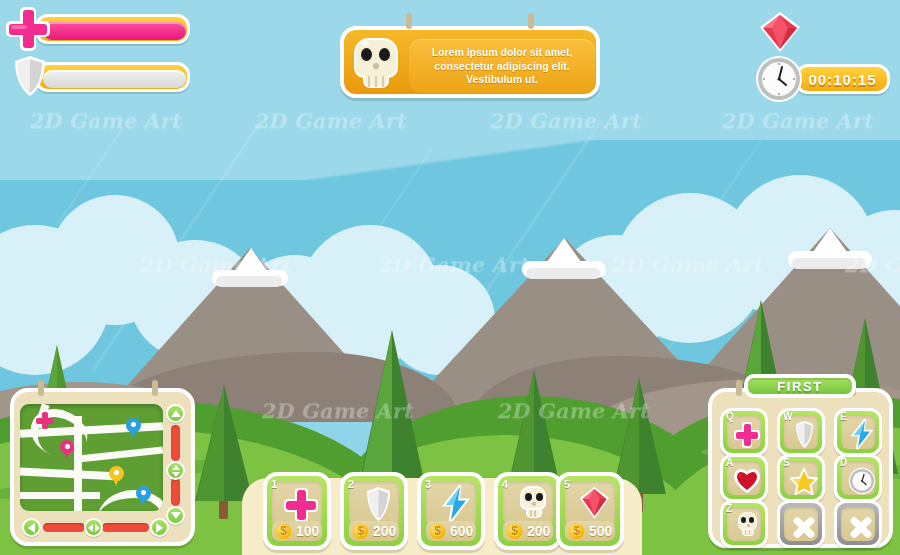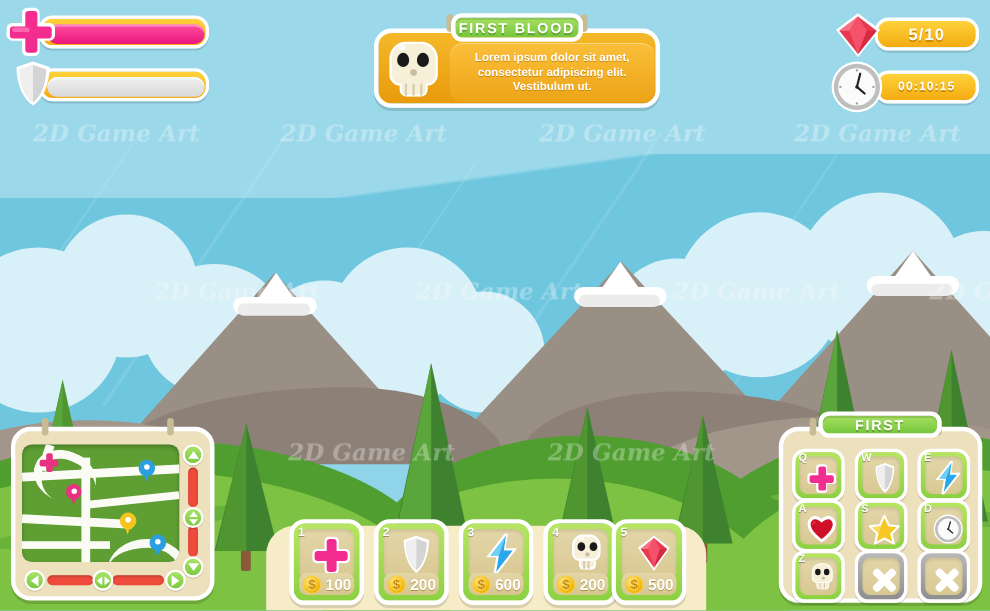--- a/index.html
+++ b/index.html
@@ -327,39 +327,33 @@
       <div style="position:absolute;left:13px;top:42px;width:26px;height:12px;background:#f7f0d8;border-radius:0 0 7px 7px;border:2px solid #fff;border-top:none;"></div>
       <div style="position:absolute;left:18px;top:42px;width:2px;height:11px;background:#d8ccac;"></div>
       <div style="position:absolute;left:25px;top:42px;width:2px;height:11px;background:#d8ccac;"></div>
       <div style="position:absolute;left:32px;top:42px;width:2px;height:11px;background:#d8ccac;"></div>
       <div style="position:absolute;left:12px;top:7px;width:7px;height:5px;background:rgba(255,255,255,.75);border-radius:50%;"></div>
     </div>
     <div style="position:absolute;left:65px;top:9px;width:186px;height:54px;background:linear-gradient(#fabf3a,#eda417);border-radius:12px;color:#fff;font-size:10.5px;font-weight:bold;line-height:13.5px;text-align:center;padding:7px 8px;text-shadow:0 1px 0 rgba(170,110,0,.6);box-shadow:inset 0 1px 0 rgba(255,255,255,.35);">Lorem ipsum dolor sit amet, consectetur adipiscing elit. Vestibulum ut.</div>
   </div>
   <div class="hanger" style="left:406px;top:13px;"></div>
   <div class="hanger" style="left:528px;top:13px;"></div>
-  <div class="tab-header" style="left:470px;top:12px;width:120px;height:26px;font-size:13px;">
-    <span>FIRST BLOOD</span>
-  </div>
-
-  <div class="gold-frame" style="left:795px;top:16px;width:95px;height:30px;">
-    <div class="gold-label">5/10</div>
-  </div>
+
   <div class="ico" style="left:757px;top:10px;width:46px;height:44px;">
     <svg viewBox="0 0 46 44" width="46" height="44">
       <path d="M23 2 L43 17 L23 42 L3 17 Z" fill="#ffffff"></path>
       <path d="M23 5 L40 18 L23 39 L6 18 Z" fill="#e8384f"></path>
       <path d="M23 5 L31 18 L23 39 L15 18 Z" fill="#f4526a"></path>
       <path d="M23 5 L15 18 L6 18 Z" fill="#fa7183"></path>
       <path d="M31 18 L40 18 L23 39 Z" fill="#d62a42"></path>
     </svg>
   </div>
 
   <div class="gold-frame" style="left:795px;top:64px;width:95px;height:30px;">
-    <div class="gold-label" style="font-size:11px;">00:10:15</div>
+    <div class="gold-label" style="font-size:15px;">00:10:15</div>
   </div>
   <div class="ico" style="left:755px;top:55px;width:48px;height:48px;">
     <svg viewBox="0 0 48 48" width="48" height="48">
       <circle cx="24" cy="24" r="23" fill="#ffffff"></circle>
       <circle cx="24" cy="24" r="21" fill="#bfbfbf"></circle>
       <circle cx="24" cy="24" r="17" fill="#fbfbfb"></circle>
       <circle cx="24" cy="24" r="1.6" fill="#333"></circle>
       <line x1="24" y1="24" x2="31" y2="30" stroke="#222" stroke-width="2" stroke-linecap="round"></line>
       <line x1="24" y1="24" x2="27" y2="12" stroke="#222" stroke-width="2" stroke-linecap="round"></line>
       <circle cx="24" cy="9" r="1" fill="#999"></circle>

